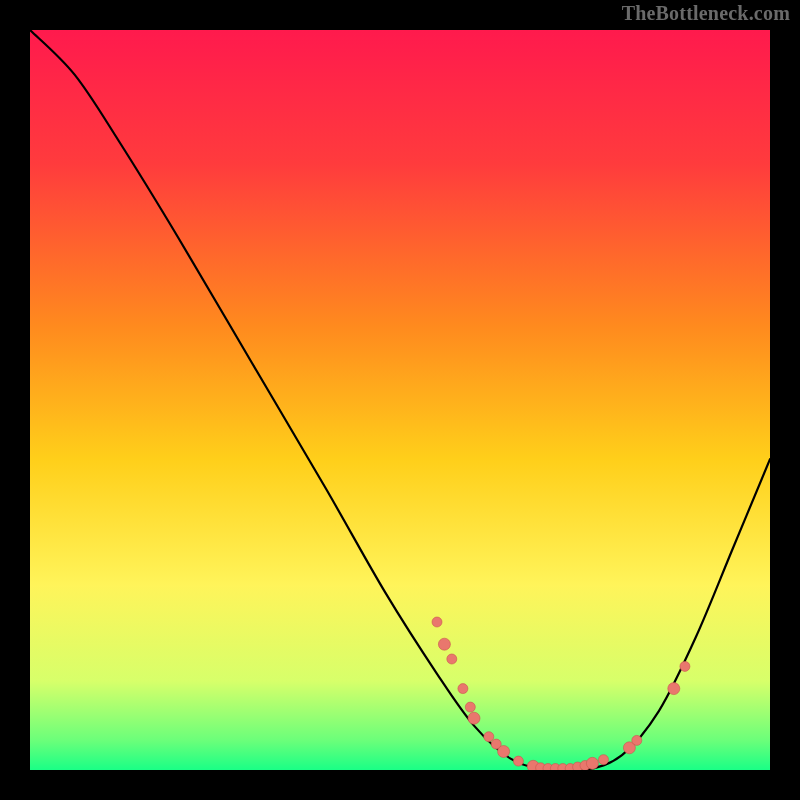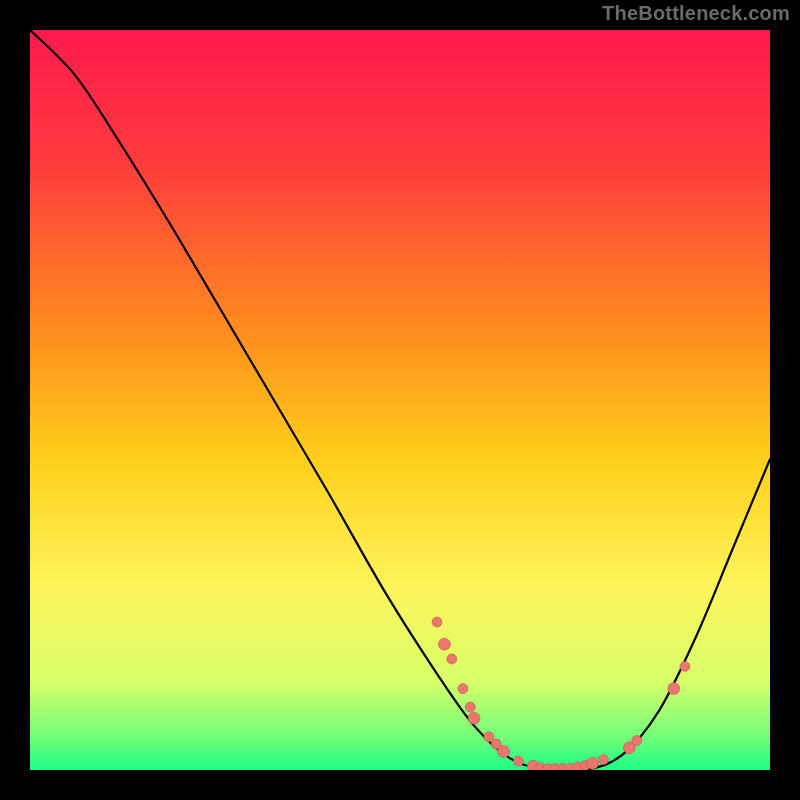--- a/index.html
+++ b/index.html
@@ -8,20 +8,21 @@
     width: 800px;
     height: 800px;
     background: #000;
     font-family: Arial, Helvetica, sans-serif;
     overflow: hidden;
   }
   .wrap {
     position: relative;
     width: 800px;
     height: 800px;
+    font-family: Liberation Serif, serif;
   }
   .attribution {
     position: absolute;
     top: 2px;
     right: 10px;
     color: #6a6a6a;
     font-size: 20px;
     font-weight: bold;
     letter-spacing: 0.2px;
     z-index: 10;

